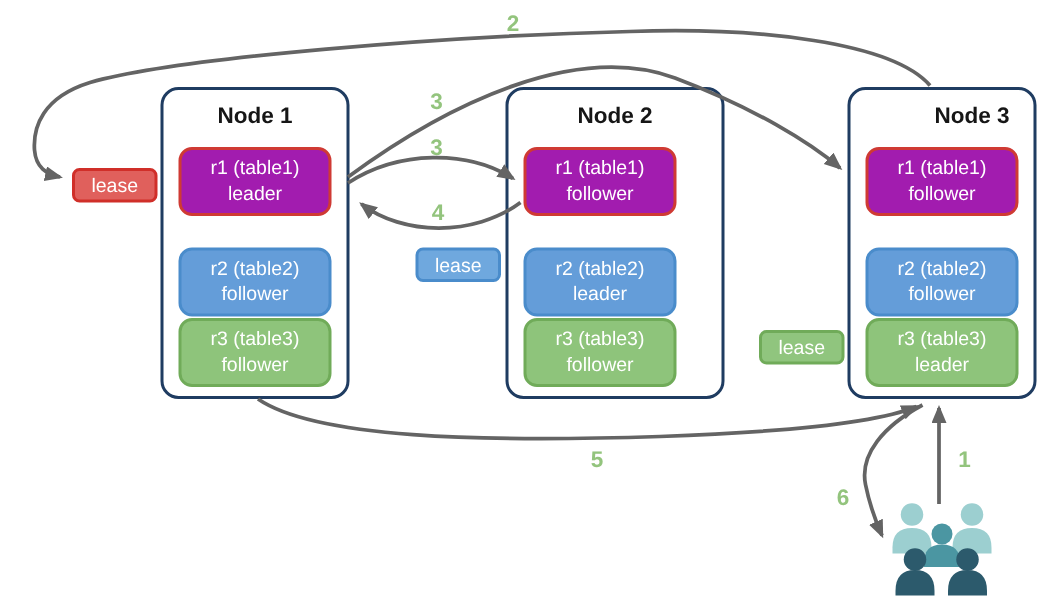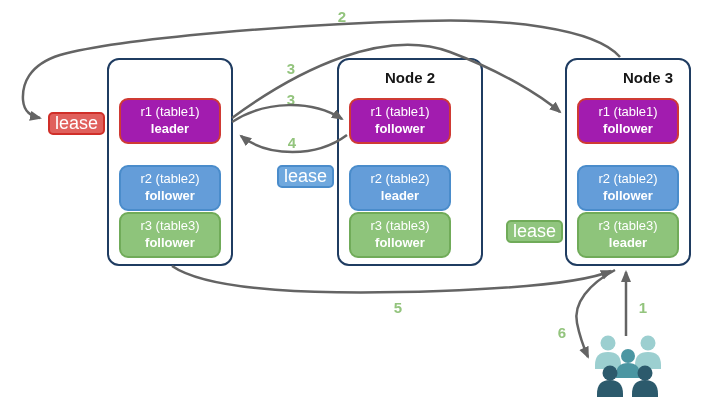--- a/index.html
+++ b/index.html
@@ -18,41 +18,42 @@
   .replica {
     position:absolute; left:10px; width:102px; height:46px; box-sizing:border-box;
     border-radius:9px; border:2px solid; color:#ffffff; font-size:13px; line-height:1.28;
     display:flex; flex-direction:column; align-items:center; justify-content:center;
     text-align:center;
   }
   .replica.red   { background:#a21caf; border-color:#cf3a34; }
   .replica.blue  { background:#649dd9; border-color:#4a8ccb;margin-top:10px; }
   .replica.green { background:#8ec47b; border-color:#70ab59; }
   .replica .r-row1 { display:block; }
-  .replica .r-row2 { display:block;font-weight:bold; }
+  .replica .r-row2 { display:block; }
   .lease {
     position:absolute; width:57px; height:23px; box-sizing:border-box;
-    border-radius:5px; border:2px solid; color:#ffffff; font-size:18px;
+    border-radius:5px; border:2px solid; color:#ffffff; font-size:13px;
     display:flex; align-items:center; justify-content:center;
   }
   .lease.red   { background:#e0605c; border-color:#d02f29; }
   .lease.blue  { background:#6fa8de; border-color:#4a8ccb; }
   .lease.green { background:#90c57e; border-color:#70ab59; }
   .step {
     position:absolute; transform:translate(-50%,-50%);
     color:#93c47d; font-weight:bold; font-size:15px;
   }
   svg.overlay { position:absolute; left:0; top:0; pointer-events:none; }
 </style>
 </head>
 <body>
 
 <div class="stage">
 
   <div class="node" style="left:107px; top:58px; width:126px; height:208px;">
+    <div class="node-title">Node 1</div>
     <div class="replica red" style="top:38px;">
       <span class="r-row1">r1 (table1)</span>
       <span class="r-row2">leader</span>
     </div>
     <div class="replica blue" style="top:95px;">
       <span class="r-row1">r2 (table2)</span>
       <span class="r-row2">follower</span>
     </div>
     <div class="replica green" style="top:152px;">
       <span class="r-row1">r3 (table3)</span>

